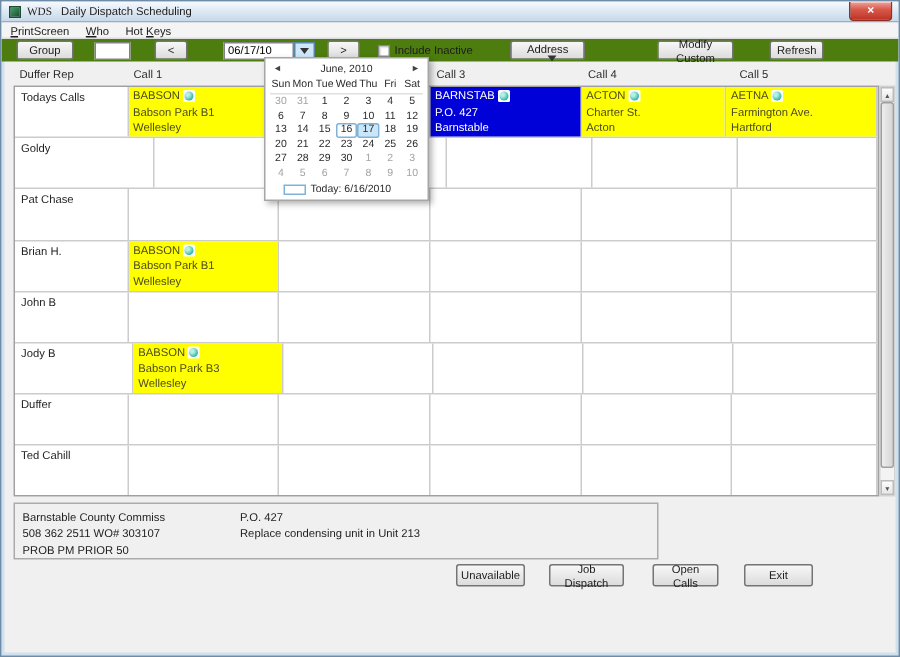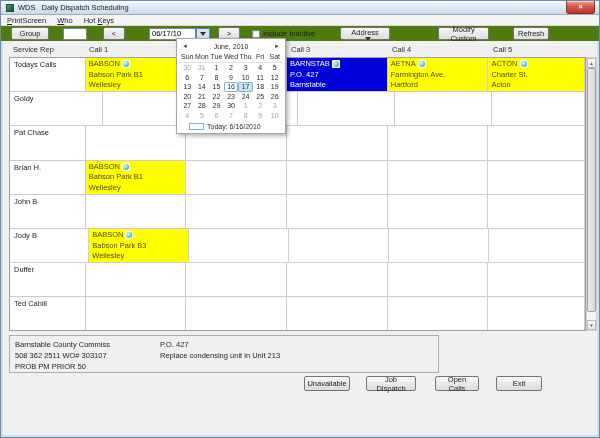--- a/index.html
+++ b/index.html
@@ -8,21 +8,21 @@
     position:relative; width:600px; height:438px; background:#f0f0f0;
     border:1px solid #6e8ca8; box-shadow: inset 0 0 0 2px #cfe0ef; overflow:hidden;
   }
   
   .titlebar { position:absolute; top:0; left:0; right:0; height:14px;
     background:linear-gradient(#f6fafd,#dbe7f3 55%,#c8d8ea); border-bottom:1px solid #98aec5;
     display:flex; align-items:center; padding-left:5px; }
   .app-icon { width:8px; height:8px; border:1px solid #1e4d33;
     background:linear-gradient(135deg,#49a06b,#17502f); flex:0 0 auto; }
   .title { font-size:7.5px; color:#1c1c1c; margin-left:4px; white-space:pre; }
-  .title .app { margin-right:6px; }
+  .title .app { margin-right:6px;font-family:Liberation Serif, serif; }
   .close-btn { position:absolute; top:0; right:4px; width:29px; height:13px;
     background:linear-gradient(#f2a79e,#d8574a 45%,#bd3527); border:1px solid #8e2e24; border-top:none;
     border-radius:0 0 3px 3px; color:#fff; font-size:8px; font-weight:bold; text-align:center;
     line-height:11px; box-shadow:inset 0 1px 0 rgba(255,255,255,.45); cursor:default; }
   
   .menubar { position:absolute; top:14px; left:0; right:0; height:11px; background:#f4f4f4;
     border-bottom:1px solid #dcdcdc; display:flex; align-items:center; gap:11px; padding-left:6px;
     font-size:7.5px; color:#1c1c1c; }
   .menu-item u { text-decoration:underline; }
   
@@ -125,21 +125,21 @@
     </label>
     <div class="w7btn combo" style="margin-left:25px; width:50px;">
       <span>Address</span>
       <span class="caret"></span>
     </div>
     <button class="w7btn" style="margin-left:48px; width:51px;">Modify Custom</button>
     <button class="w7btn" style="margin-left:24px; width:36px;">Refresh</button>
   </div>
 
   <div class="grid-header" id="grid-header">
-      <div class="gh-cell" style="width: 76px;">Service Rep</div>
+      <div class="gh-cell" style="width: 76px;">Duffer Rep</div>
       <div class="gh-cell" style="width: 101px;">Call 1</div>
       <div class="gh-cell" style="width: 101px;">Call 2</div>
       <div class="gh-cell" style="width: 101px;">Call 3</div>
       <div class="gh-cell" style="width: 101px;">Call 4</div>
       <div class="gh-cell" style="width: 97px;">Call 5</div>
     </div>
   <div class="grid-body" id="grid-body">
       <div class="g-row">
         <div class="g-cell g-label" style="width: 76px;">Todays Calls</div>
         <div class="g-cell" style="width: 101px;">
@@ -150,32 +150,32 @@
           </div>
         </div>
         <div class="g-cell" style="width: 101px;"></div>
         <div class="g-cell" style="width: 101px; padding-left: 40px;">
           <div class="block" style="background: rgb(0, 0, 217); color: rgb(255, 255, 255);">
             <div class="line"><span>BARNSTAB</span><span class="cicon"><span class="cicon-dot"></span></span></div>
             <div class="line"><span>P.O. 427</span></div>
             <div class="line"><span>Barnstable</span></div>
           </div>
         </div>
+        <div class="g-cell" style="width: 97px;">
+          <div class="block" style="background: rgb(255, 255, 0); color: rgb(76, 76, 31);">
+            <div class="line"><span>ACTON</span><span class="cicon"><span class="cicon-dot"></span></span></div>
+            <div class="line"><span>Charter St.</span></div>
+            <div class="line"><span>Acton</span></div>
+          </div>
+        </div>
         <div class="g-cell" style="width: 101px;">
           <div class="block" style="background: rgb(255, 255, 0); color: rgb(76, 76, 31);">
             <div class="line"><span>AETNA</span><span class="cicon"><span class="cicon-dot"></span></span></div>
             <div class="line"><span>Farmington Ave.</span></div>
             <div class="line"><span>Hartford</span></div>
-          </div>
-        </div>
-        <div class="g-cell" style="width: 97px;">
-          <div class="block" style="background: rgb(255, 255, 0); color: rgb(76, 76, 31);">
-            <div class="line"><span>ACTON</span><span class="cicon"><span class="cicon-dot"></span></span></div>
-            <div class="line"><span>Charter St.</span></div>
-            <div class="line"><span>Acton</span></div>
           </div>
         </div>
       </div>
       <div class="g-row">
         <div class="g-cell g-label" style="width: 97px;">Goldy</div>
         <div class="g-cell" style="width: 101px;"></div>
         <div class="g-cell" style="width: 101px;"></div>
         <div class="g-cell" style="width: 101px;"></div>
         <div class="g-cell" style="width: 101px;"></div>
         <div class="g-cell" style="width: 97px;"></div>

